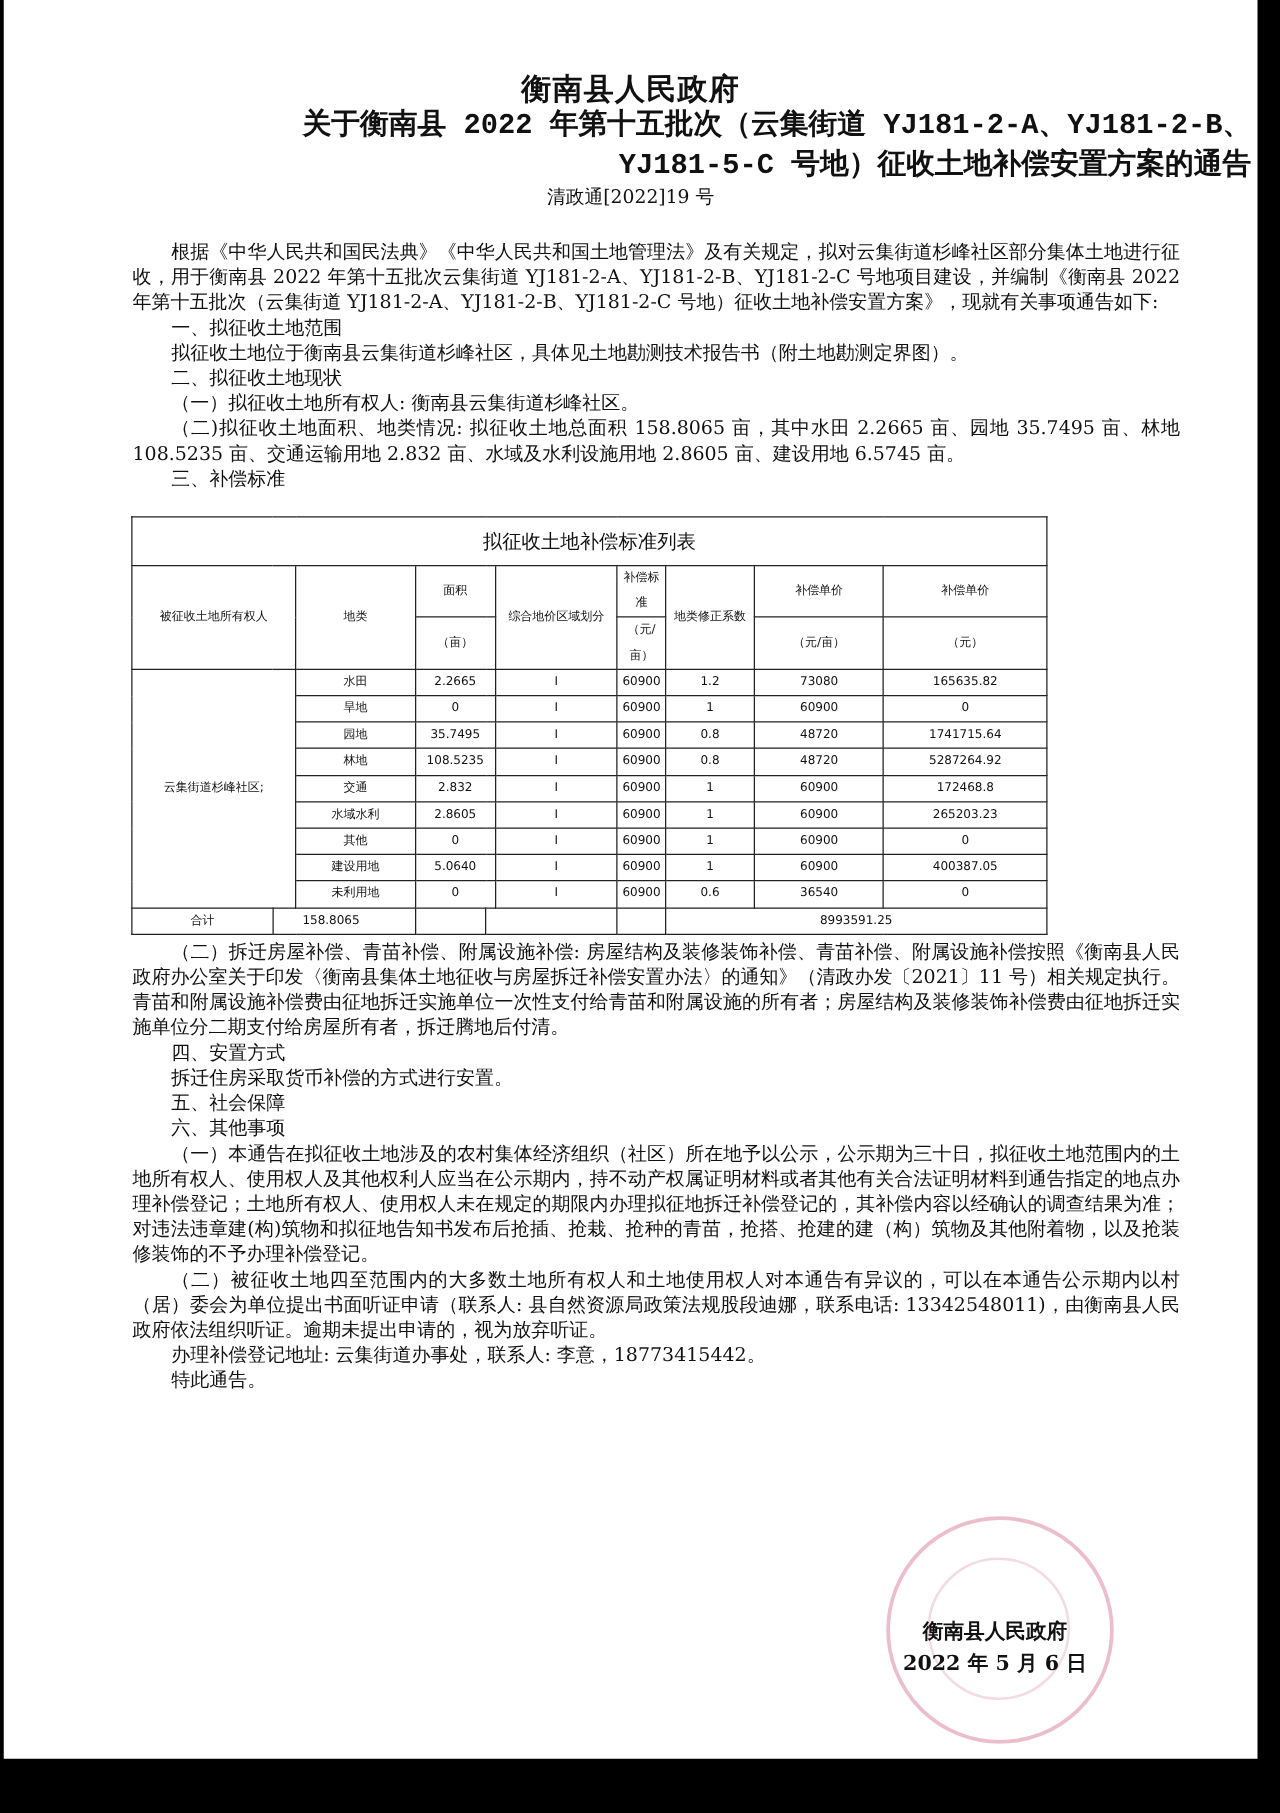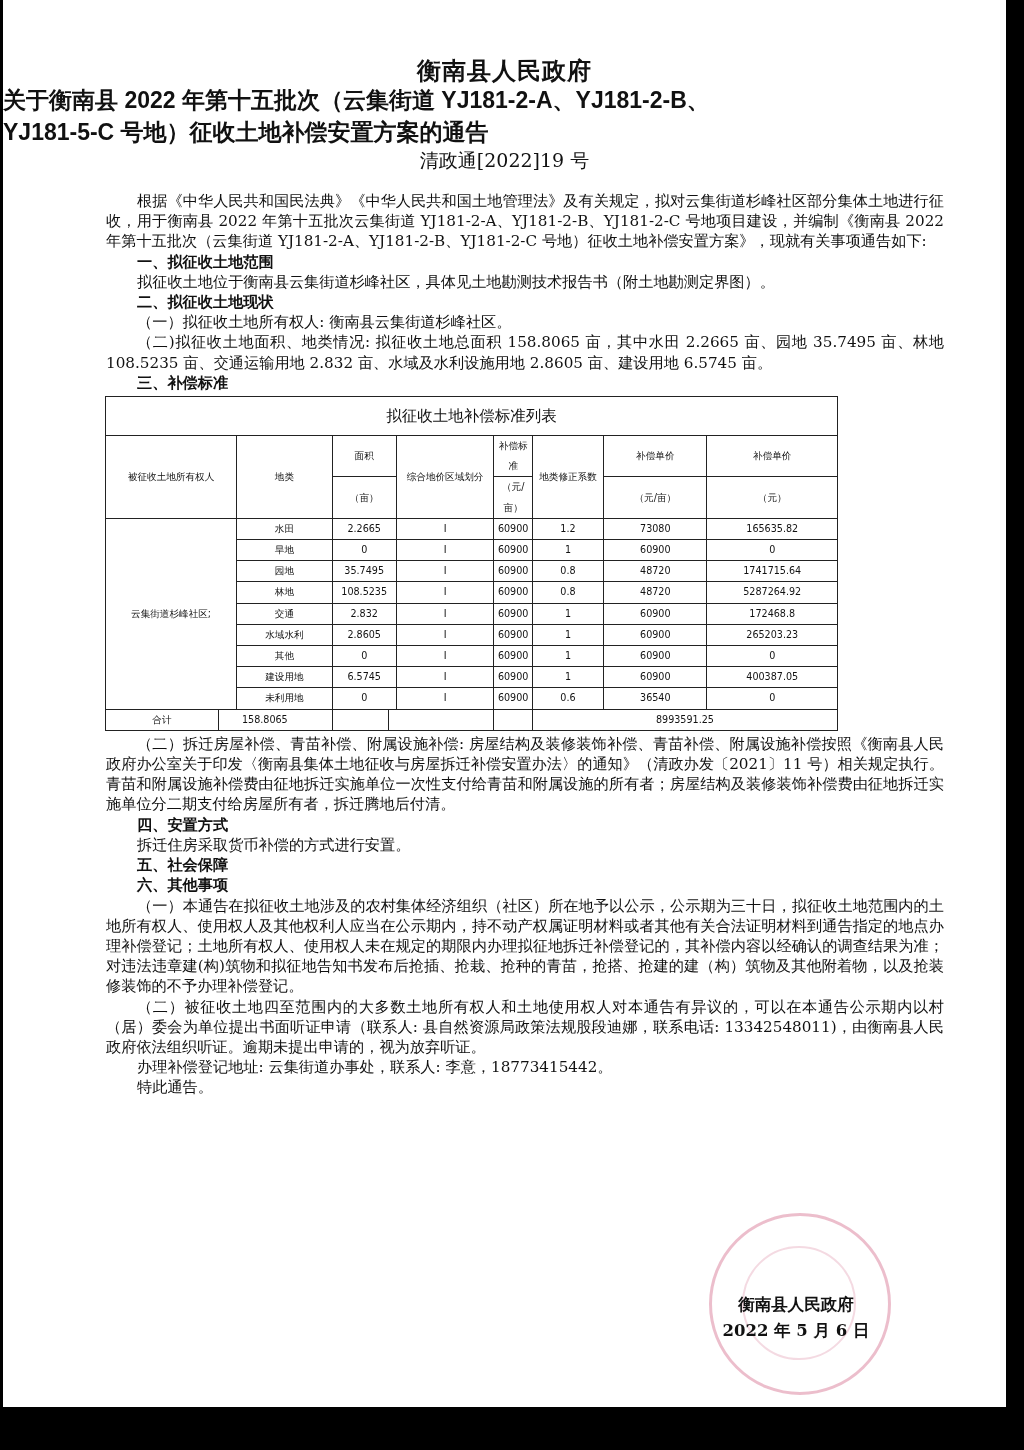--- a/index.html
+++ b/index.html
@@ -1,28 +1,28 @@
 <!DOCTYPE html>
 <html><head>
 <meta charset="utf-8">
 <style>
   html, body { margin:0; padding:0; }
   body { width:1024px; height:1450px; background:#000; position:relative; overflow:hidden;
          font-family:"DejaVu Serif","Liberation Serif",serif; color:#111; }
   .page { position:absolute; left:3px; top:0; width:1003px; height:1407px; background:#ffffff; }
   .title1 { position:absolute; left:0; width:1003px; top:55px; text-align:center;
             font-family:"DejaVu Sans","Liberation Sans",sans-serif; font-weight:bold; font-size:24px; letter-spacing:1px; }
-  .title2 { position:absolute; left:0; width:998px; top:84px; text-align:left;
-            font-family:Liberation Sans, sans-serif; font-weight:bold; font-size:23px; line-height:32px; }
-  .docno { position:absolute; left:0; width:1003px; top:148px; text-align:center; font-size:19px; }
+  .title2 { position:absolute; left:0; width:998px; top:84px; text-align:right;
+            font-family:Liberation Mono, monospace; font-weight:bold; font-size:23px; line-height:32px; }
+  .docno { position:absolute; left:0; width:1003px; top:148px; text-align:center; font-size:15px; }
   .body { position:absolute; left:103px; top:191px; width:838px; font-size:15.2px; line-height:20.2px; }
   .body p { margin:0; text-align:justify; }
   .ind { text-indent:31px; }
-  .h { font-family:"DejaVu Sans","Liberation Sans",sans-serif; font-weight:bold; padding-left:31px; }
-  table.comp { border-collapse:collapse; width:733px; margin:3px 0 3px -1px; font-family:"DejaVu Sans","Liberation Sans",sans-serif; font-size:9.6px; }
+  .h { font-family:"DejaVu Sans","Liberation Sans",sans-serif; font-weight:normal; padding-left:31px; }
+  table.comp { border-collapse:collapse; width:733px; margin:20px 0 3px -1px; font-family:"DejaVu Sans","Liberation Sans",sans-serif; font-size:9.6px; }
   table.comp td { border:1px solid #222; text-align:center; padding:0; height:17.3px; }
   table.comp td.cap { font-size:15.5px; height:38px; }
   .stamp { position:absolute; left:706px; top:1213px; width:176px; height:176px; border:3px solid rgba(200,70,110,0.35); border-radius:50%; }
   .stamp .inner { position:absolute; left:30px; top:30px; width:110px; height:110px; border:2px solid rgba(200,70,110,0.2); border-radius:50%; }
   .sig { position:absolute; left:703px; top:1292px; width:180px; text-align:center; font-size:16.5px; line-height:26px; font-weight:bold; }
 </style>
 </head>
 <body>
 
 <div class="page">
@@ -136,21 +136,21 @@
             <td>其他</td>
             <td colspan="2">0</td>
             <td>I</td>
             <td>60900</td>
             <td>1</td>
             <td>60900</td>
             <td>0</td>
           </tr>
           <tr>
             <td>建设用地</td>
-            <td colspan="2">6.5745</td>
+            <td colspan="2">5.0640</td>
             <td>I</td>
             <td>60900</td>
             <td>1</td>
             <td>60900</td>
             <td>400387.05</td>
           </tr>
           <tr>
             <td>未利用地</td>
             <td colspan="2">0</td>
             <td>I</td>

